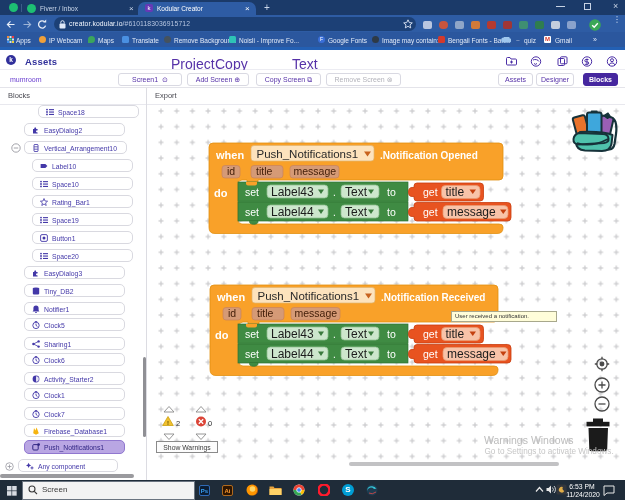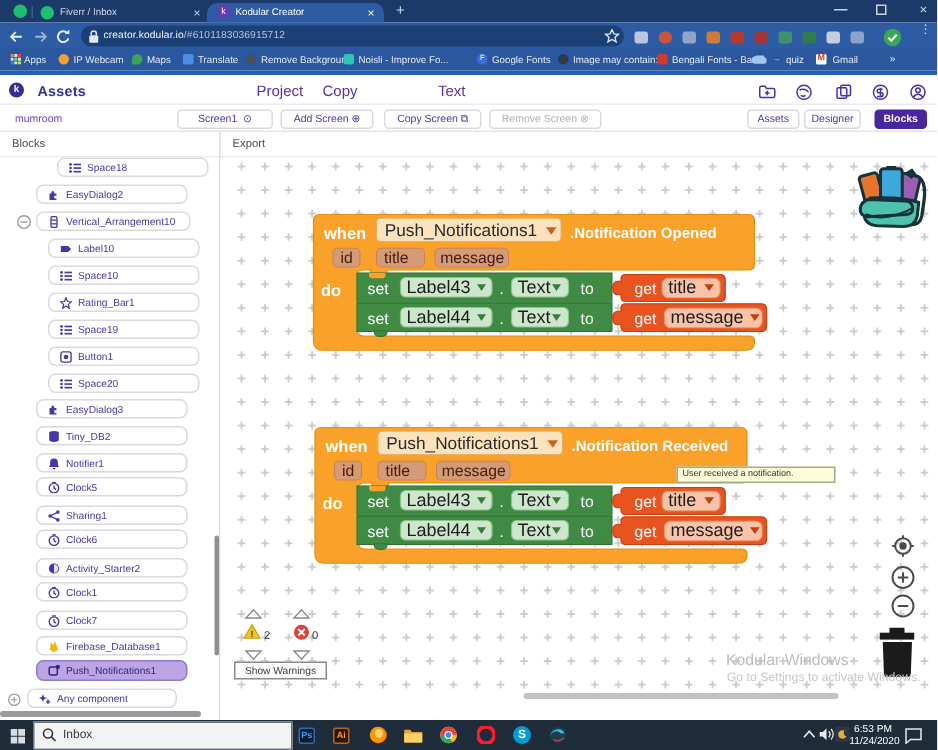--- a/index.html
+++ b/index.html
@@ -15,21 +15,21 @@
 .wctl{color:#c7d2e4;font-size:8px;line-height:8px;}
 #urlpill{left:54px;top:17px;width:362px;height:14px;background:#1c4076;border-radius:7px;}
 #urltxt{left:69px;top:20px;font-size:6.8px;color:#f2f6fd;letter-spacing:.1px;}
 .bmtxt{color:#e3ebf8;font-size:6.5px;white-space:nowrap;}
 .bmicon{width:7px;height:7px;border-radius:1.5px;top:36px;}
 .exticon{width:8.5px;height:8.5px;border-radius:2px;top:20.5px;}
 
 #khead{left:0;top:50px;width:625px;height:20px;background:#fff;border-bottom:1px solid #ececf2;}
 #ktoolbar{left:0;top:70px;width:625px;height:18px;background:#fff;border-bottom:1px solid #e4e4ea;}
 #pheads{left:0;top:88px;width:625px;height:17px;background:#fff;border-bottom:1px solid #e8e8ee;}
-.menu{color:#5632a8;font-size:10px;top:56px;padding-left:48px;}
+.menu{color:#5632a8;font-size:14px;top:56px;padding-left:48px;}
 .btn{border:1px solid #d9d9e2;border-radius:3px;color:#5632a8;font-size:7px;text-align:center;height:13px;line-height:12px;top:73px;background:#fff;white-space:nowrap;}
 
 #lpanel{left:0;top:105px;width:146px;height:375px;background:#fff;}
 #vline{left:146px;top:88px;width:1px;height:392px;background:#dcdce2;}
 #viewer{left:147px;top:105px;width:478px;height:375px;background:#fff;}
 .trow{position:absolute;height:13px;border:1px solid #d9d9e0;border-radius:5px;background:#fff;font-size:6.8px;color:#4338a8;line-height:11px;white-space:nowrap;}
 .trow .ic{position:absolute;left:7px;top:2px;width:8px;height:8px;}
 .trow .lb{position:absolute;left:19px;top:1px;}
 </style>
 </head>
@@ -460,37 +460,37 @@
       <path d="M10.5 33 h7 M14 29.5 v7"></path>
       <circle cx="14" cy="52" r="7"></circle>
       <path d="M10.5 52 h7"></path>
     </g>
   </svg>
   <svg class="abs" style="left:585px;top:418px;" width="26" height="34" viewBox="0 0 26 34">
     <rect x="8" y="0.5" width="10" height="3.5" fill="#1b1b1b"></rect>
     <rect x="1.5" y="3.8" width="23" height="4.6" fill="#1b1b1b"></rect>
     <path d="M3.5 10 h19.5 l-0.8 21.5 a1.8 1.8 0 0 1 -1.8 1.7 h-14.3 a1.8 1.8 0 0 1 -1.8 -1.7 Z" fill="#1b1b1b"></path>
   </svg>
-  <div class="abs" style="left:484px;top:433.5px;font-size:10.5px;color:#bcbcbc;">Kodular Windows</div>
+  <div class="abs" style="left:484px;top:433.5px;font-size:10.5px;color:#bcbcbc;">Warnings Windows</div>
   <div class="abs" style="left:484.5px;top:446.5px;font-size:8.2px;color:#c6c6c6;">Go to Settings to activate Windows.</div>
   <div class="abs" style="left:349px;top:461.5px;width:210px;height:4.5px;background:#c2c2c4;border-radius:2px;"></div>
 
   <div class="abs" style="left:0;top:480px;width:625px;height:20px;background:#1f2c39;"></div>
   <svg class="abs" style="left:7px;top:485.5px;" width="10" height="10" viewBox="0 0 12 12">
     <rect x="0" y="0" width="5.4" height="5.4" fill="#d8dce2"></rect>
       <rect x="6.2" y="0" width="5.4" height="5.4" fill="#d8dce2"></rect>
     <rect x="0" y="6.2" width="5.4" height="5.4" fill="#d8dce2"></rect>
       <rect x="6.2" y="6.2" width="5.4" height="5.4" fill="#d8dce2"></rect>
   </svg>
   <div class="abs" style="left:22px;top:480.5px;width:173px;height:19px;background:#f3f3f3;border:1px solid #6a7480;"></div>
   <svg class="abs" style="left:28px;top:485px;" width="10" height="10" viewBox="0 0 10 10">
     <circle cx="4" cy="4" r="3" fill="none" stroke="#3a3a3a" stroke-width="1.1"></circle>
     <path d="M6.3 6.3 L9 9" stroke="#3a3a3a" stroke-width="1.1"></path>
   </svg>
-  <div class="abs" style="left:42px;top:485px;font-size:8px;color:#3a3a3a;">Inbox</div>
+  <div class="abs" style="left:42px;top:485px;font-size:8px;color:#3a3a3a;">Screen</div>
 
   <div class="abs" style="left:199px;top:484.5px;width:11px;height:11px;background:#0b1d33;border:1px solid #2f6ab5;border-radius:2px;color:#38a2f8;font-size:6px;text-align:center;line-height:10px;font-weight:bold;">Ps</div>
   <div class="abs" style="left:222px;top:484.5px;width:11px;height:11px;background:#2e1500;border:1px solid #b06a1e;border-radius:2px;color:#ff9a2e;font-size:6px;text-align:center;line-height:10px;font-weight:bold;">Ai</div>
   <svg class="abs" style="left:246px;top:484px;" width="12" height="12" viewBox="0 0 12 12">
     <circle cx="6" cy="6" r="5.5" fill="#ff9500"></circle>
     <path d="M6 0.5 a5.5 5.5 0 0 1 0 11 a4 4 0 0 0 1 -11 Z" fill="#e66000"></path>
     <circle cx="6.5" cy="5" r="2.8" fill="#ffd567"></circle>
   </svg>
   <svg class="abs" style="left:269px;top:485px;" width="13" height="11" viewBox="0 0 13 11">
     <path d="M0.5 1.5 h4 l1 1.5 h7 v7 h-12 Z" fill="#e8a33d"></path>

